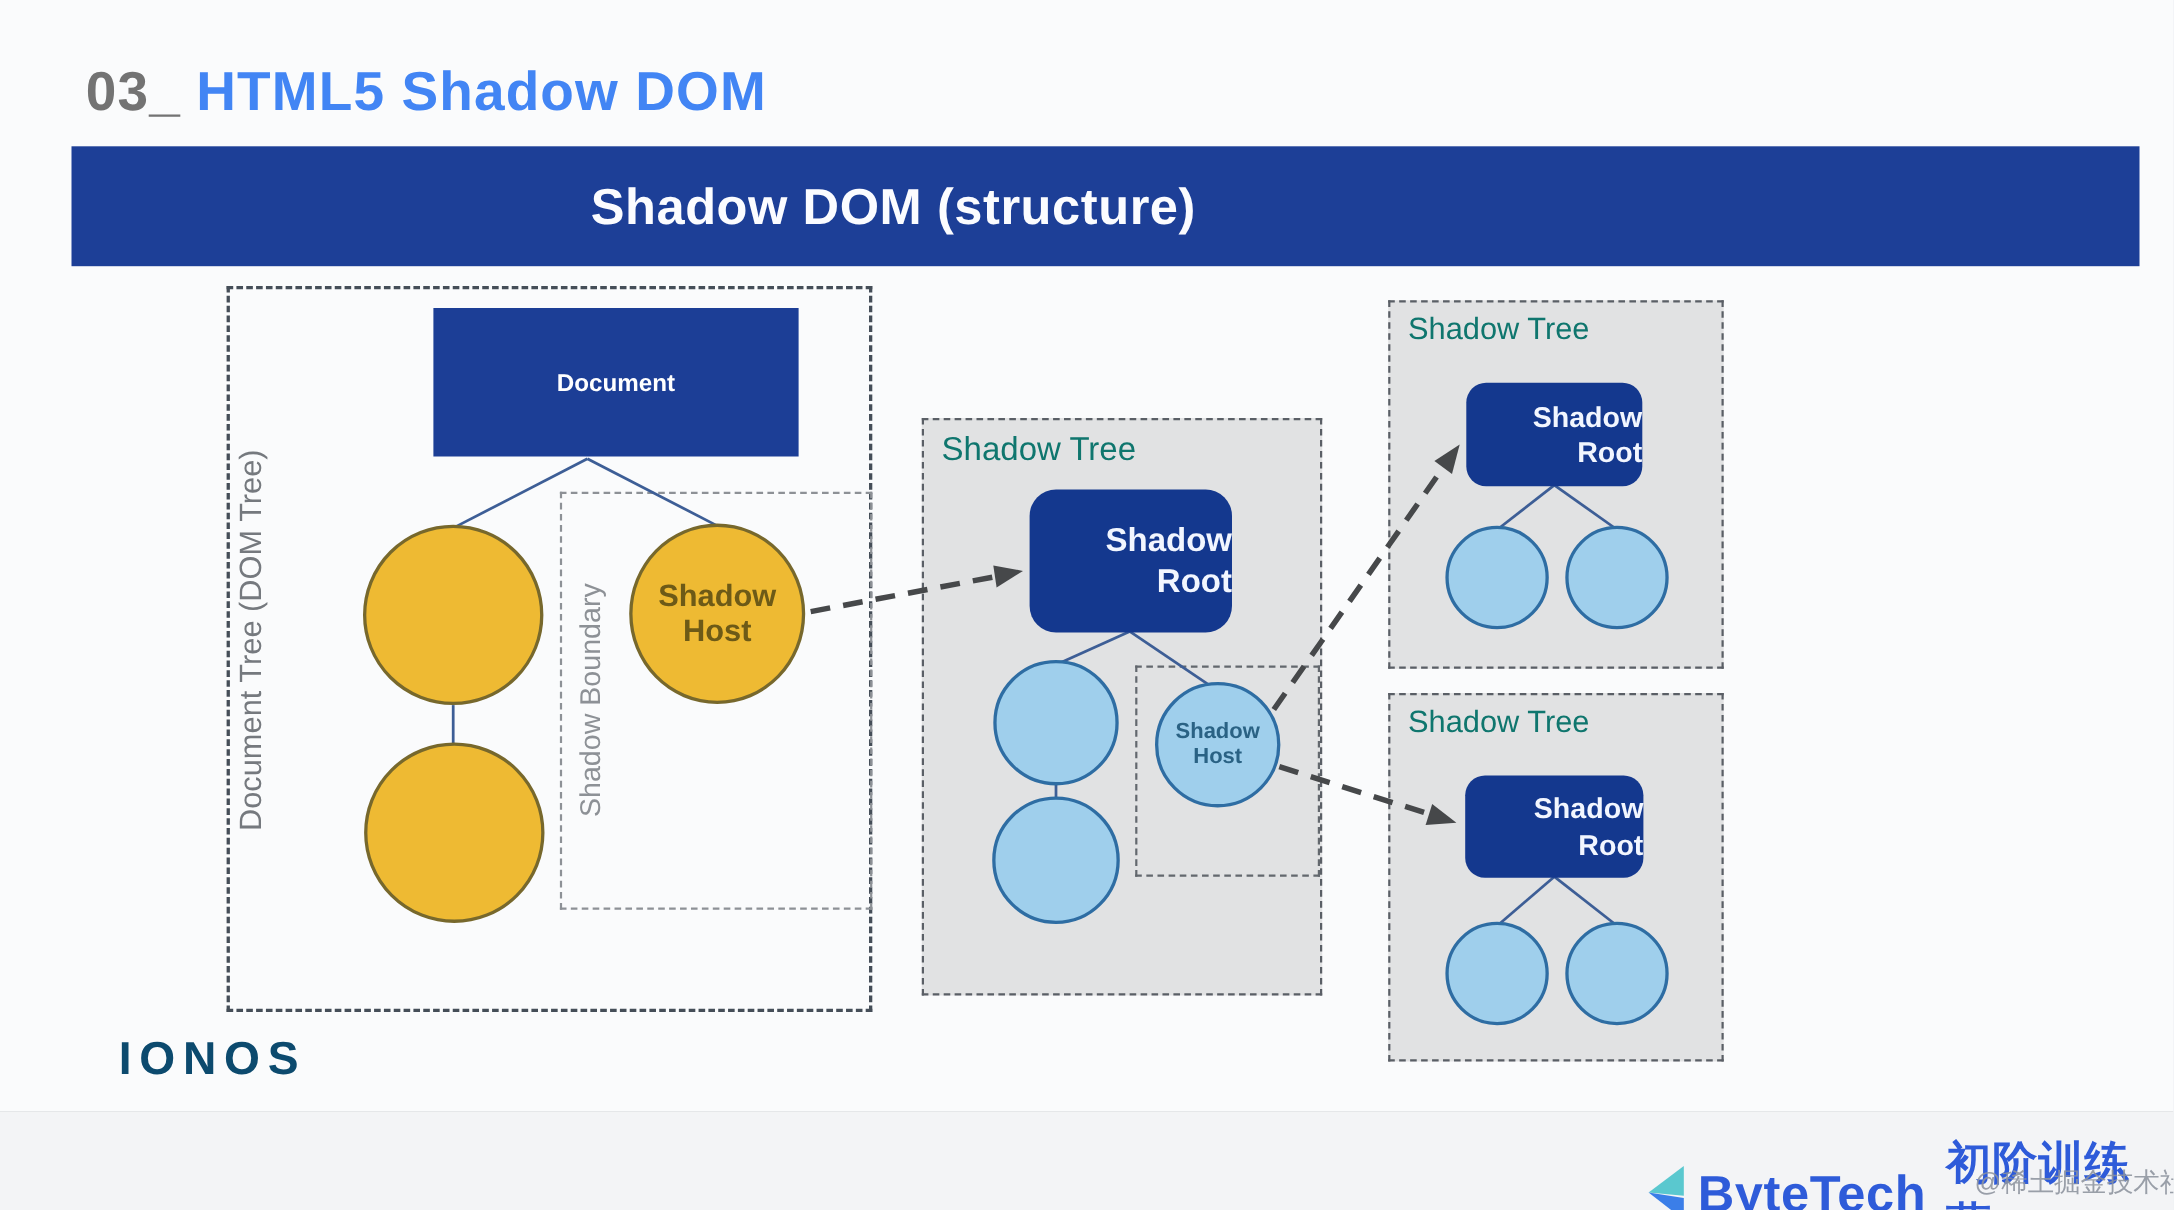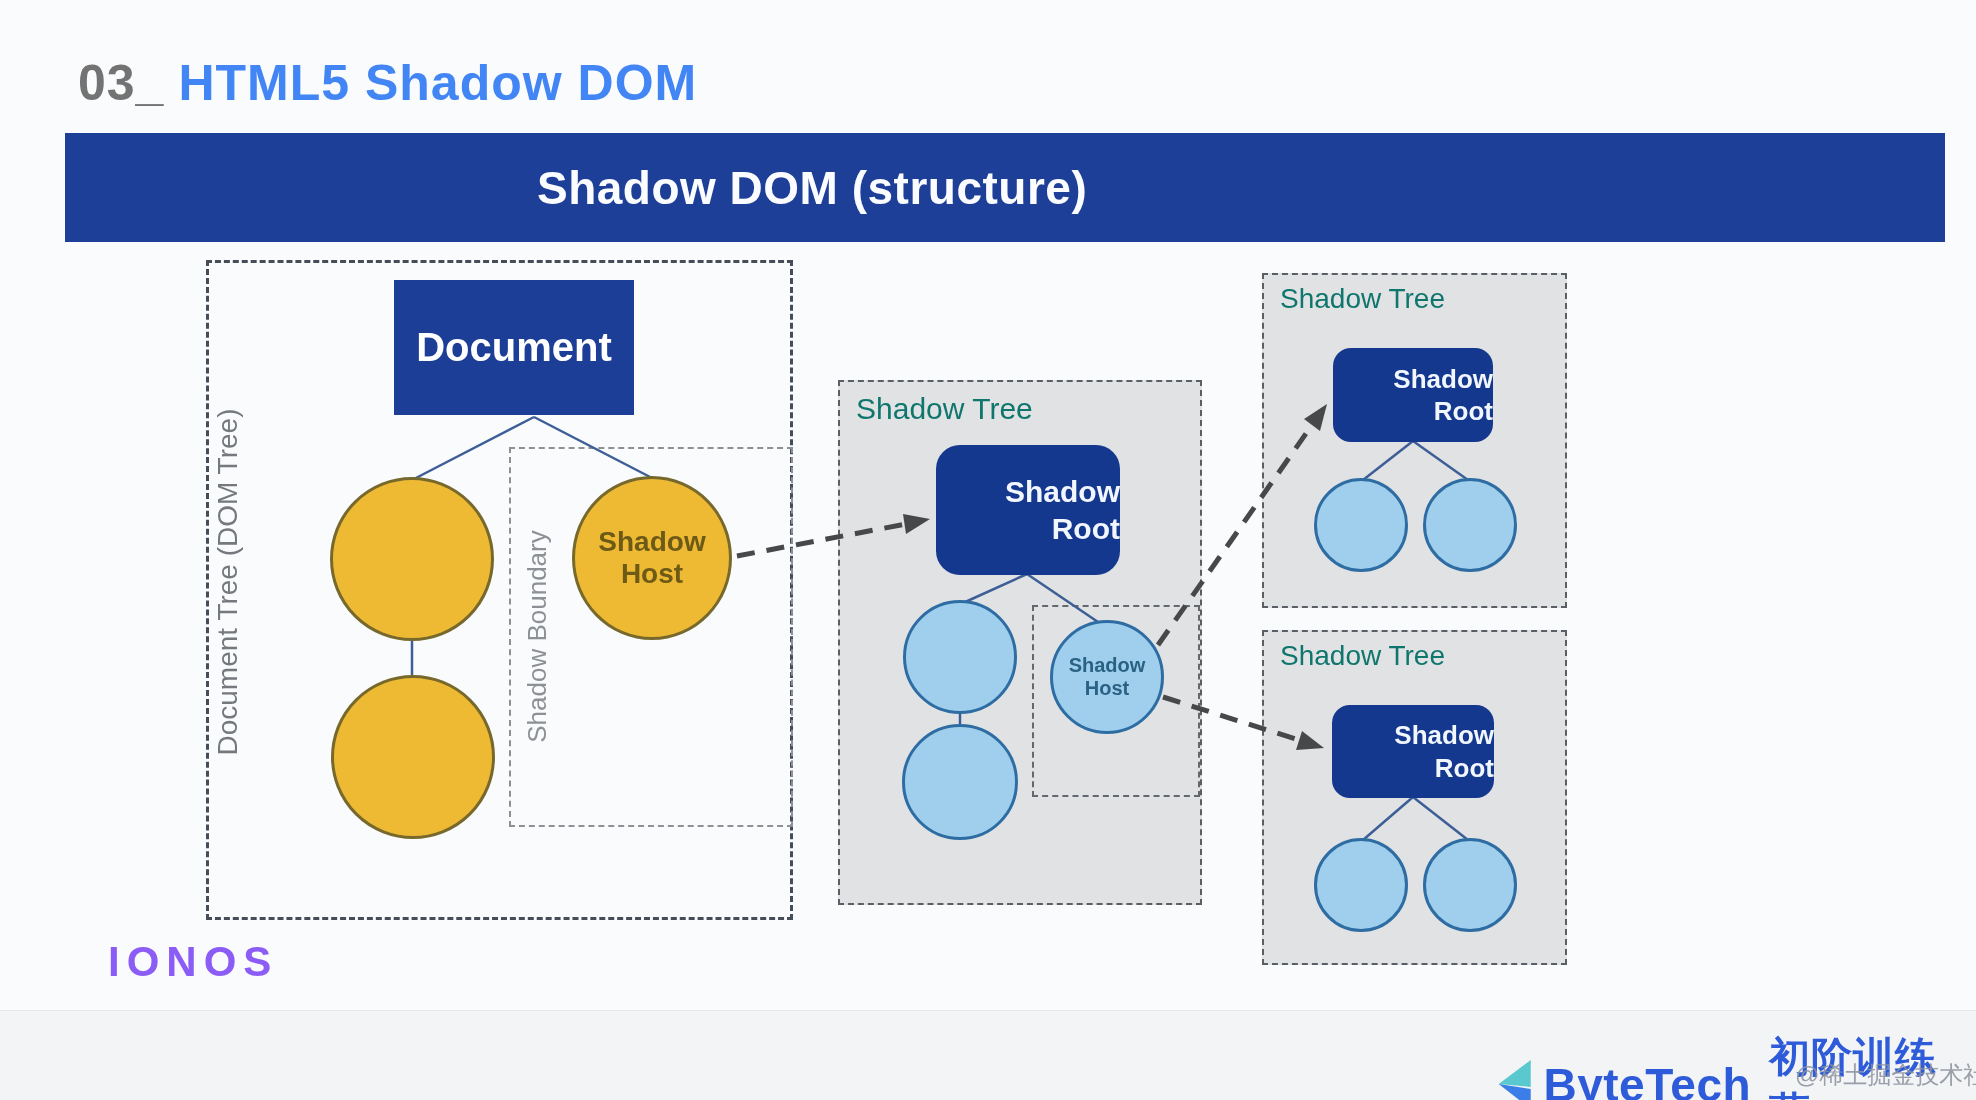--- a/index.html
+++ b/index.html
@@ -40,42 +40,42 @@
   
   .v-label{
     position:absolute;text-align:center;color:#75797e;z-index:3;
     transform:rotate(-90deg);white-space:nowrap;
   }
   .v-doc{left:28px;top:566px;width:400px;font-size:28px;}
   .v-bound{left:387px;top:621px;width:300px;font-size:26px;color:#8d9196;}
   
   .node{position:absolute;box-sizing:border-box;z-index:4;display:flex;align-items:center;justify-content:center;text-align:center;}
   .rect-node{background:#1c3e96;color:#ffffff;font-weight:700;}
-  .doc-node{left:394px;top:280px;width:240px;height:135px;font-size:40px;}
+  .doc-node{left:394px;top:280px;width:332px;height:135px;font-size:22px;}
   .sroot{background:#14388e;border-radius:24px;color:#f2f6ff;font-weight:700;line-height:1.25;text-align:right;}
   .sroot-main{left:936px;top:445px;width:184px;height:130px;font-size:30px;}
   .sroot-tr{left:1333px;top:348px;width:160px;height:94px;font-size:26px;border-radius:18px;}
   .sroot-br{left:1332px;top:705px;width:162px;height:93px;font-size:26px;border-radius:18px;}
   .circle{border-radius:50%;}
   .ycircle{background:#eeba33;border:3px solid #77682c;}
   .yc1{left:330px;top:477px;width:164px;height:164px;}
   .yc2{left:331px;top:675px;width:164px;height:164px;}
   .yhost{left:572px;top:476px;width:160px;height:164px;color:#6d5a17;font-weight:700;font-size:28px;line-height:1.15;}
   .bcircle{background:#9fcfec;border:3px solid #2e6da3;}
   .bc1{left:903px;top:600px;width:114px;height:114px;}
   .bc2{left:902px;top:724px;width:116px;height:116px;}
   .bhost{left:1050px;top:620px;width:114px;height:114px;color:#2a6284;font-weight:700;font-size:20px;line-height:1.15;}
   .bc-tr1{left:1314px;top:478px;width:94px;height:94px;}
   .bc-tr2{left:1423px;top:478px;width:94px;height:94px;}
   .bc-br1{left:1314px;top:838px;width:94px;height:94px;}
   .bc-br2{left:1423px;top:838px;width:94px;height:94px;}
   
   .wires{position:absolute;left:0;top:0;width:1976px;height:1100px;z-index:3;pointer-events:none;}
   
-  .ionos{position:absolute;left:108px;top:938px;font-size:42px;font-weight:700;color:#8b5cf6;letter-spacing:7px;z-index:4;}
+  .ionos{position:absolute;left:108px;top:938px;font-size:42px;font-weight:700;color:#0c4a6e;letter-spacing:7px;z-index:4;}
   .bytetech{position:absolute;left:1496px;top:1030px;display:flex;align-items:center;z-index:4;}
   .bt-mark{width:38px;height:52px;margin-right:10px;}
   .bt-name{color:#2e5bd9;font-size:46px;font-weight:700;letter-spacing:0.5px;}
   .bt-cn{color:#2e5bd9;font-size:41px;font-weight:700;margin-left:18px;letter-spacing:1px;}
   .watermark{
     position:absolute;left:1795px;top:1059px;z-index:5;
     color:#8d939e;opacity:0.88;font-size:24px;white-space:nowrap;
   }
 </style>
 </head>

